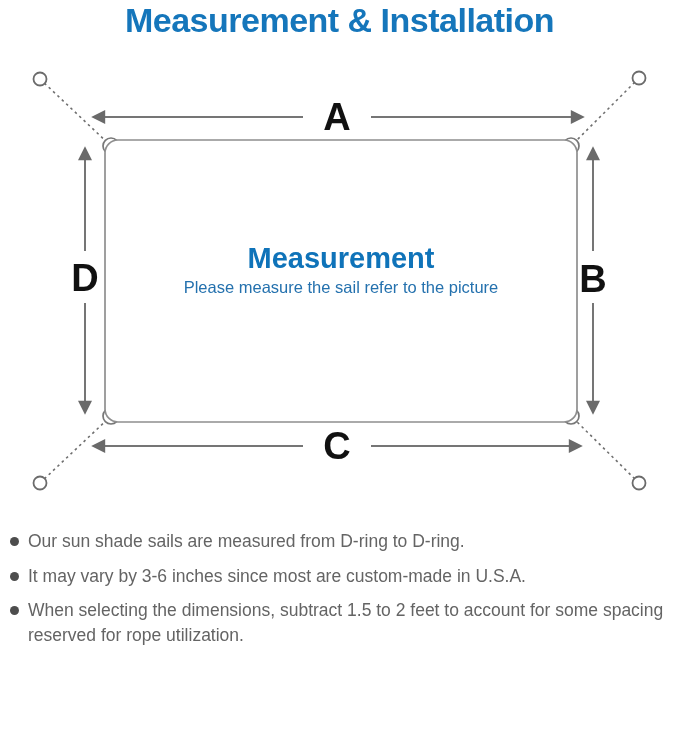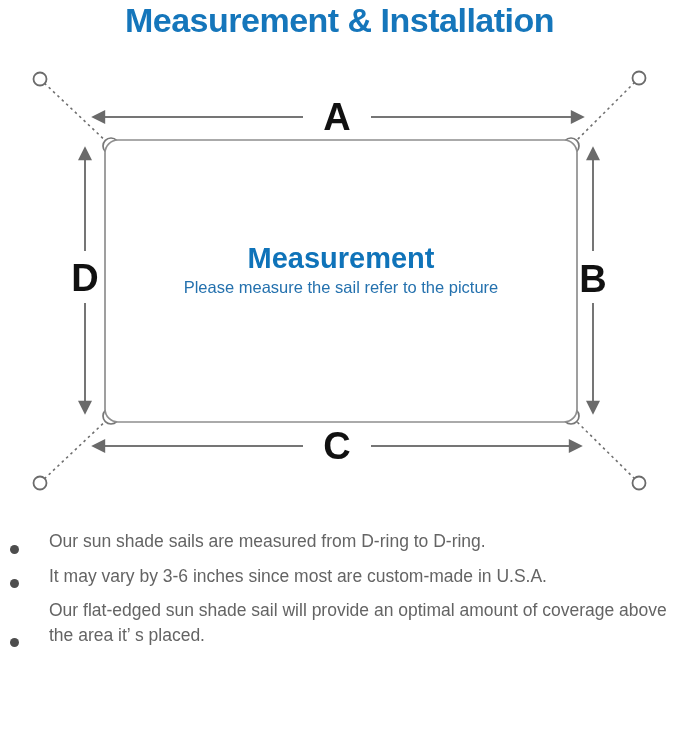--- a/index.html
+++ b/index.html
@@ -25,21 +25,21 @@
   .center-title { font-family:"Liberation Sans", sans-serif; font-size:29px; font-weight:bold;
             fill:#0f73b9; text-anchor:middle; }
   .center-sub   { font-family:"Liberation Sans", sans-serif; font-size:16.5px;
             fill:#2471ae; text-anchor:middle; }
 
   
   .bullets {
     position:absolute; top:522px; left:0; right:0;
     list-style:none; margin:0; padding:7px 6px 0 0;
   }
-  .bullets li { display:flex; align-items:flex-end; margin:0 0 10px 0;gap:21px; }
+  .bullets li { display:flex; align-items:flex-start; margin:0 0 10px 0; }
   .dot {
     flex:0 0 9px; width:9px; height:9px; border-radius:50%;
     background:#4d4d4d; margin:8px 9px 0 10px;
   }
   .btxt { font-size:17.5px; line-height:24.5px; color:#646464; }
 </style>
 </head>
 <body>
 
 <div class="page">
@@ -95,17 +95,17 @@
     <li>
       <span class="dot"></span>
       <span class="btxt">Our sun shade sails are measured from D-ring to D-ring.</span>
     </li>
     <li>
       <span class="dot"></span>
       <span class="btxt">It may vary by 3-6 inches since most are custom-made in U.S.A.</span>
     </li>
     <li>
       <span class="dot"></span>
-      <span class="btxt">Our flat-edged sun shade sail will provide an optimal amount of coverage above the area it’ s placed.</span>
+      <span class="btxt">When selecting the dimensions, subtract 1.5 to 2 feet to account for some spacing reserved for rope utilization.</span>
     </li>
   </ul>
 
 </div>
 
 </body></html>

